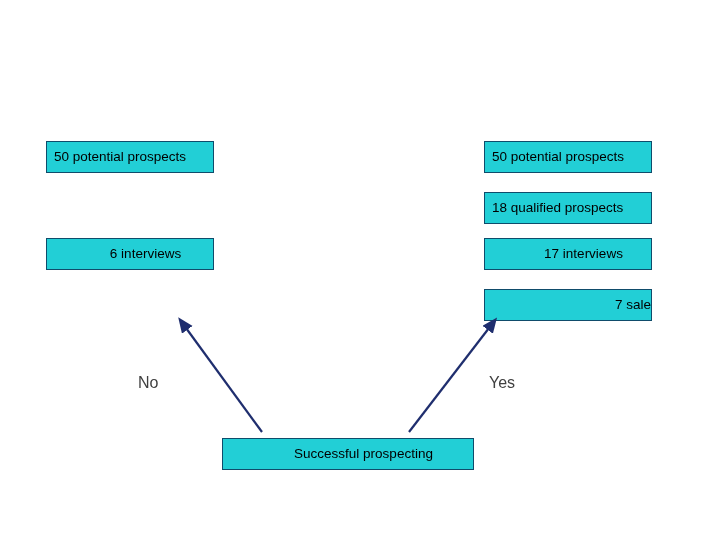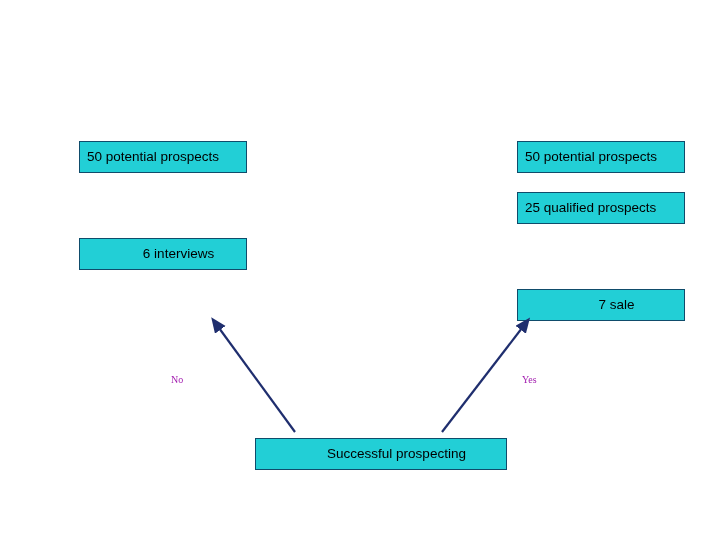--- a/index.html
+++ b/index.html
@@ -11,21 +11,20 @@
     height: 540px;
     background: #ffffff;
     font-family: "Liberation Sans", sans-serif;
     overflow: hidden;
   }
   #slide {
     position: relative;
     width: 624px;
     height: 540px;
     background: #ffffff;
-    margin-left: 33px;
   }
   .box {
     position: absolute;
     box-sizing: border-box;
     background: #22CFD6;
     border: 1px solid #0F4C6B;
     color: #000000;
     font-size: 13.5px;
     line-height: 1.1;
     display: flex;
@@ -35,24 +34,23 @@
   .box.left-align {
     justify-content: flex-start;
     padding-left: 7px;
   }
   .box.center-align {
     justify-content: center;
     padding-left: 31px;
   }
   .plain-label {
     position: absolute;
-    font-size: 10px;
-    color: #a21caf;
+    font-size: 16px;
+    color: #404040;
     white-space: nowrap;
-    font-family: Liberation Serif, serif;
   }
   svg.arrows {
     position: absolute;
     left: 0;
     top: 0;
     width: 720px;
     height: 540px;
     overflow: visible;
   }
 </style>
@@ -69,25 +67,28 @@
   <div class="box center-align" style="left:46px; top:238px; width:168px; height:32px;">
     <span>6 interviews</span>
   </div>
 
 
   <div class="box left-align" style="left:484px; top:141px; width:168px; height:32px;">
     <span>50 potential prospects</span>
   </div>
 
   <div class="box left-align" style="left:484px; top:192px; width:168px; height:32px;">
-    <span>25 qualified prospects</span>
+    <span>18 qualified prospects</span>
   </div>
 
+  <div class="box center-align" style="left:484px; top:238px; width:168px; height:32px;">
+    <span>17 interviews</span>
+  </div>
 
-  <div class="box center-align" style="left:484px; top:289px; width:168px; height:32px;">
+  <div class="box center-align" style="left:484px; top:289px; width:168px; height:32px;justify-content:flex-end;">
     <span>7 sale</span>
   </div>
 
   <div class="box center-align" style="left:222px; top:438px; width:252px; height:32px;text-align:right;">
     <span>Successful prospecting</span>
   </div>
 
   <div class="plain-label" style="left:138px; top:374px;">No</div>
 
   <div class="plain-label" style="left:489px; top:374px;">Yes</div>

